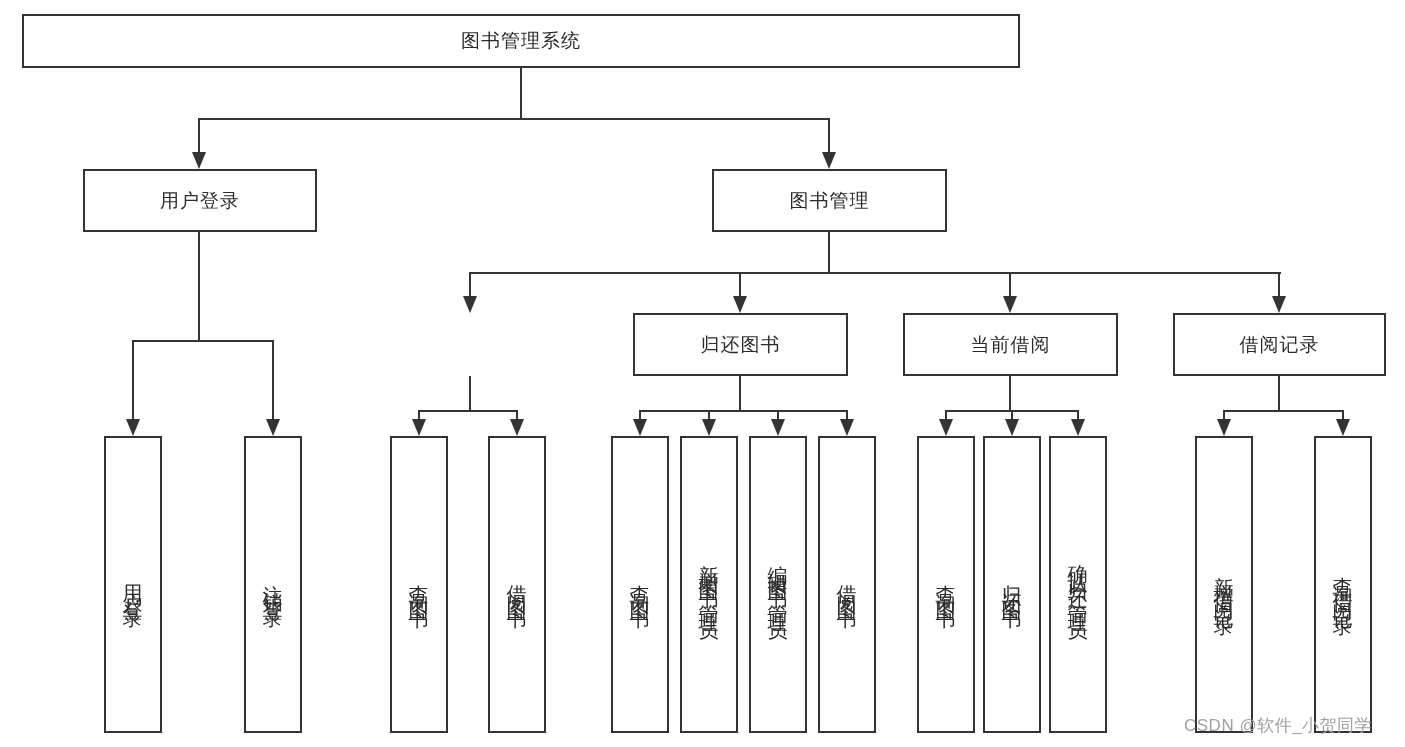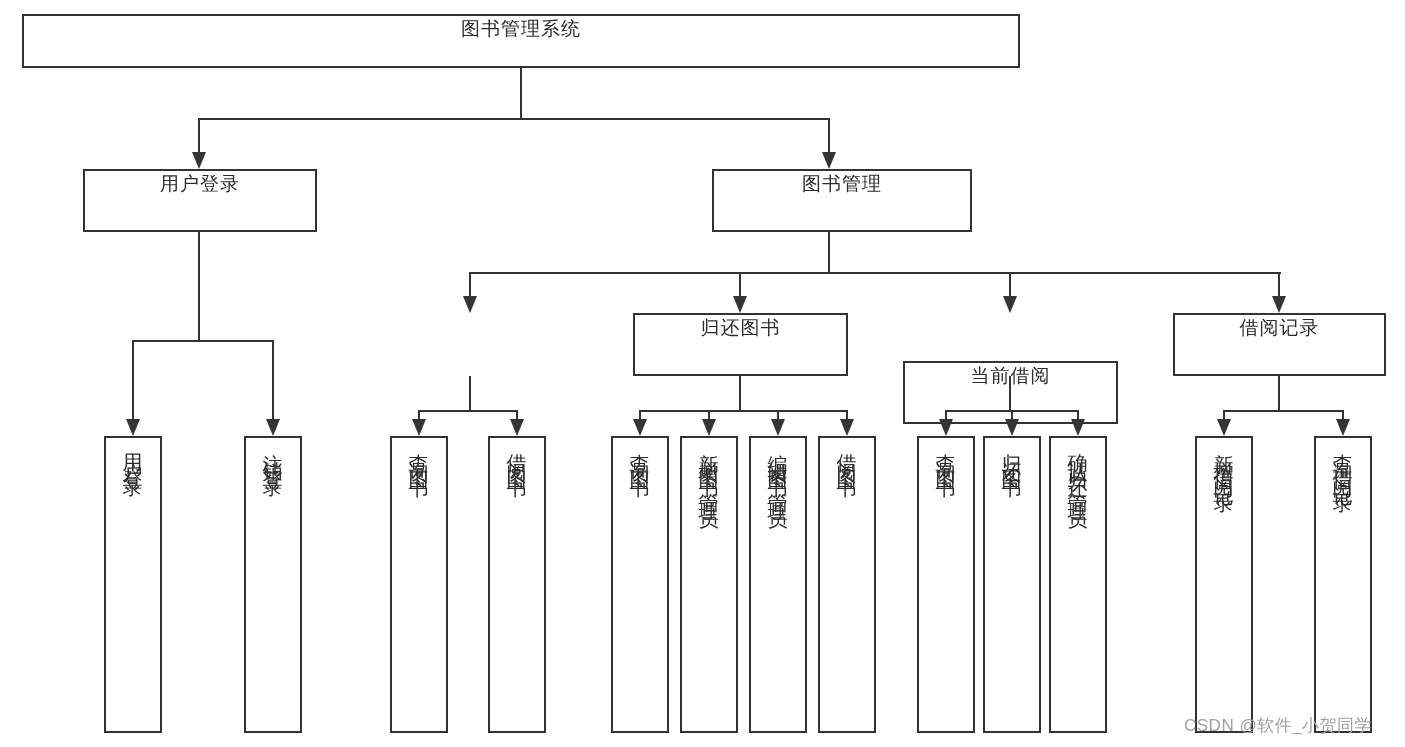--- a/index.html
+++ b/index.html
@@ -13,20 +13,21 @@
     height: 747px;
     background: #ffffff;
     font-family: "Liberation Sans", "DejaVu Sans", sans-serif;
     overflow: hidden;
   }
   .box {
     position: absolute;
     background: #ffffff;
     border: 2px solid #333333;
     display: flex;
+    align-items: center;
     justify-content: center;
     color: #2b2b2b;
     box-sizing: border-box;
   }
   .hnode {
     font-size: 19px;
     letter-spacing: 1px;
   }
   .vnode {
     font-size: 20px;
@@ -72,21 +73,21 @@
   <div class="line" style="left:520px; top:68px; width:2px; height:50px;"></div>
   <div class="line" style="left:198px; top:118px; width:632px; height:2px;"></div>
   <div class="line" style="left:198px; top:118px; width:2px; height:35px;"></div>
   <div class="arrow" style="left:192px; top:152px;"></div>
   <div class="line" style="left:828px; top:118px; width:2px; height:35px;"></div>
   <div class="arrow" style="left:822px; top:152px;"></div>
 
   <div class="box hnode" style="left:83px; top:169px; width:234px; height:63px;">
     <span>用户登录</span>
   </div>
-  <div class="box hnode" style="left:712px; top:169px; width:260px; height:63px;">
+  <div class="box hnode" style="left:712px; top:169px; width:235px; height:63px;">
     <span>图书管理</span>
   </div>
 
   <div class="line" style="left:198px; top:232px; width:2px; height:108px;"></div>
   <div class="line" style="left:132px; top:340px; width:142px; height:2px;"></div>
   <div class="line" style="left:132px; top:340px; width:2px; height:80px;"></div>
   <div class="arrow" style="left:126px; top:419px;"></div>
   <div class="line" style="left:272px; top:340px; width:2px; height:80px;"></div>
   <div class="arrow" style="left:266px; top:419px;"></div>
 
@@ -97,21 +98,21 @@
   <div class="line" style="left:739px; top:272px; width:2px; height:25px;"></div>
   <div class="arrow" style="left:733px; top:296px;"></div>
   <div class="line" style="left:1009px; top:272px; width:2px; height:25px;"></div>
   <div class="arrow" style="left:1003px; top:296px;"></div>
   <div class="line" style="left:1278px; top:272px; width:2px; height:25px;"></div>
   <div class="arrow" style="left:1272px; top:296px;"></div>
 
   <div class="box hnode" style="left:633px; top:313px; width:215px; height:63px;">
     <span>归还图书</span>
   </div>
-  <div class="box hnode" style="left:903px; top:313px; width:215px; height:63px;margin-top:48px;">
+  <div class="box hnode" style="left:903px; top:313px; width:215px; height:63px;">
     <span>当前借阅</span>
   </div>
   <div class="box hnode" style="left:1173px; top:313px; width:213px; height:63px;">
     <span>借阅记录</span>
   </div>
 
   <div class="line" style="left:469px; top:376px; width:2px; height:34px;"></div>
   <div class="line" style="left:418px; top:410px; width:100px; height:2px;"></div>
   <div class="line" style="left:418px; top:410px; width:2px; height:10px;"></div>
   <div class="arrow" style="left:412px; top:419px;"></div>

